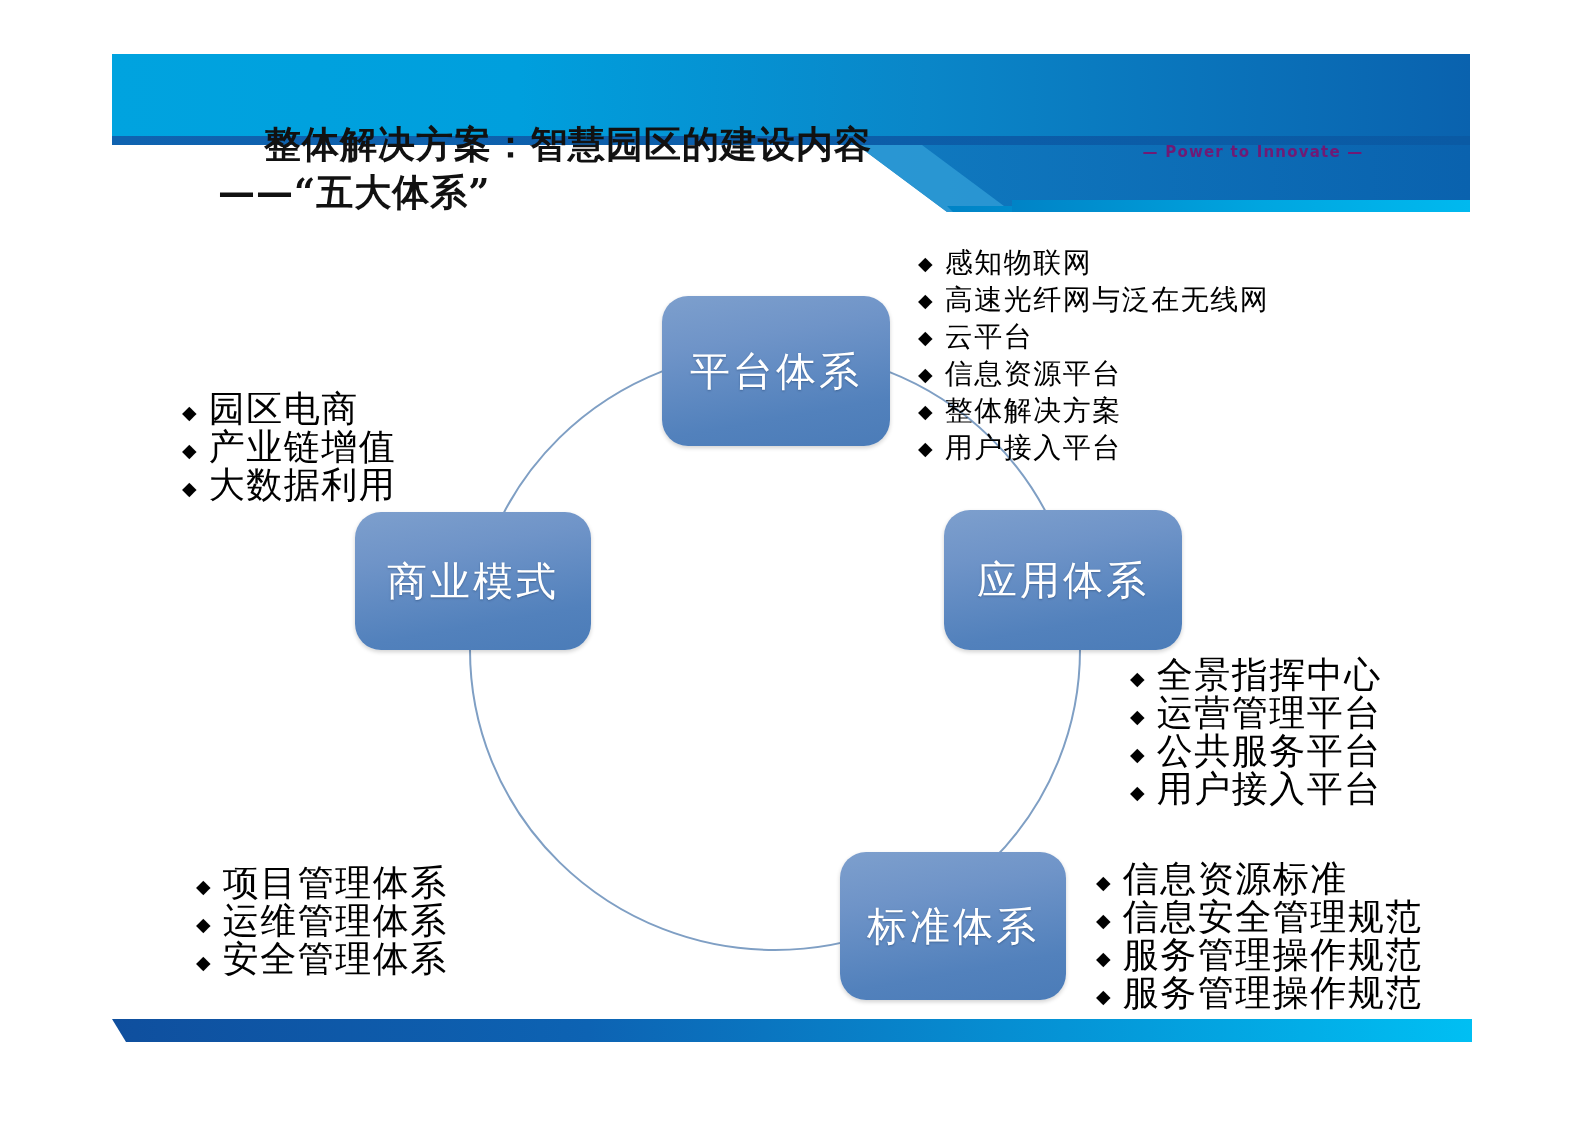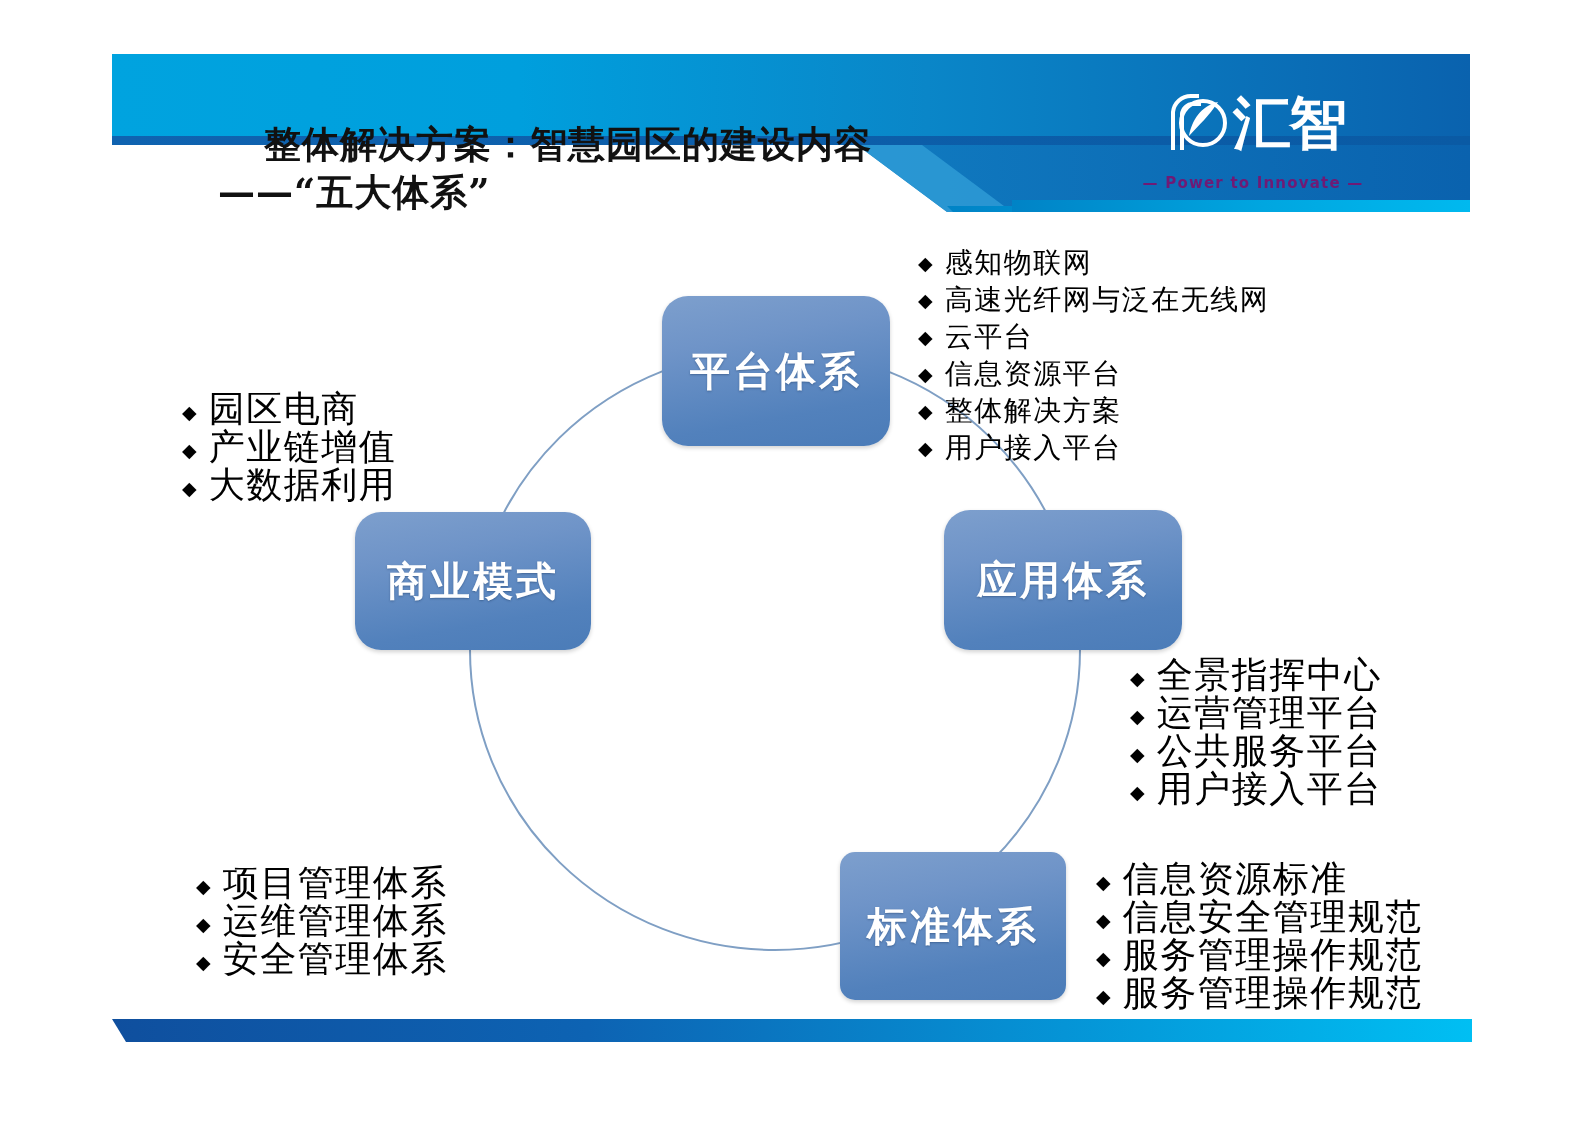--- a/index.html
+++ b/index.html
@@ -51,29 +51,29 @@
   .ring{position:absolute;left:0;top:0;}
 
   .node{
     position:absolute;
     border-radius:26px;
     background:linear-gradient(170deg,#7d9fcd 0%,#6f94c8 30%,#5281bc 75%,#4b7cb8 100%);
     box-shadow:0 2px 4px rgba(0,0,0,0.18);
     display:flex;align-items:center;justify-content:center;
     color:#ffffff;
     font-family:"DejaVu Serif", serif;
-    font-weight:700;
+    font-weight:400;
     font-size:40px;
     letter-spacing:3px;
     text-shadow:0 1px 2px rgba(30,60,100,.45);
     z-index:4;
   }
   #node-platform{left:662px;top:296px;width:228px;height:150px;}
   #node-application{left:944px;top:510px;width:238px;height:140px;}
-  #node-standard{left:840px;top:852px;width:226px;height:148px;border-radius:15px;}
+  #node-standard{left:840px;top:852px;width:226px;height:148px;}
   #node-management{left:478px;top:848px;width:246px;height:144px;}
   #node-business{left:355px;top:512px;width:236px;height:138px;}
 
   
   .bullets{
     position:absolute;z-index:5;
     font-family:"DejaVu Serif", serif;
     color:#000;
   }
   .bullets .row{display:flex;align-items:baseline;white-space:nowrap;}
@@ -137,31 +137,20 @@
       <rect x="900" y="146" width="458" height="12" fill="url(#gradCyanStrip)"></rect>
     </svg>
   </div>
 
   <div class="title-block">
     <div class="title-line1">整体解决方案：智慧园区的建设内容</div>
     <div class="title-line2">——“五大体系”</div>
   </div>
 
   <div class="logo">
-    <div class="logo-mark">
-      <svg width="66" height="62" viewBox="0 0 66 62">
-        <g fill="none" stroke="#ffffff" stroke-width="4">
-          <path d="M12 58 L12 20 A18 18 0 0 1 30 4 L38 4"></path>
-          <path d="M21 58 L21 22 A11 11 0 0 1 32 12 L40 12"></path>
-        </g>
-        <circle cx="42" cy="31" r="22" fill="none" stroke="#ffffff" stroke-width="4"></circle>
-        <path d="M57 10 C40 14 31 28 28 44 C38 33 48 24 57 10 Z" fill="#ffffff"></path>
-      </svg>
-      <div class="logo-cn">汇智</div>
-    </div>
     <div class="logo-tag">— Power to Innovate —</div>
   </div>
 
   <div class="diagram">
 
     <svg class="ring" width="1587" height="1122" viewBox="0 0 1587 1122">
       <ellipse cx="775" cy="650" rx="305" ry="300" fill="none" stroke="#7f9fc4" stroke-width="2"></ellipse>
     </svg>
 
     <div class="node" id="node-platform">

